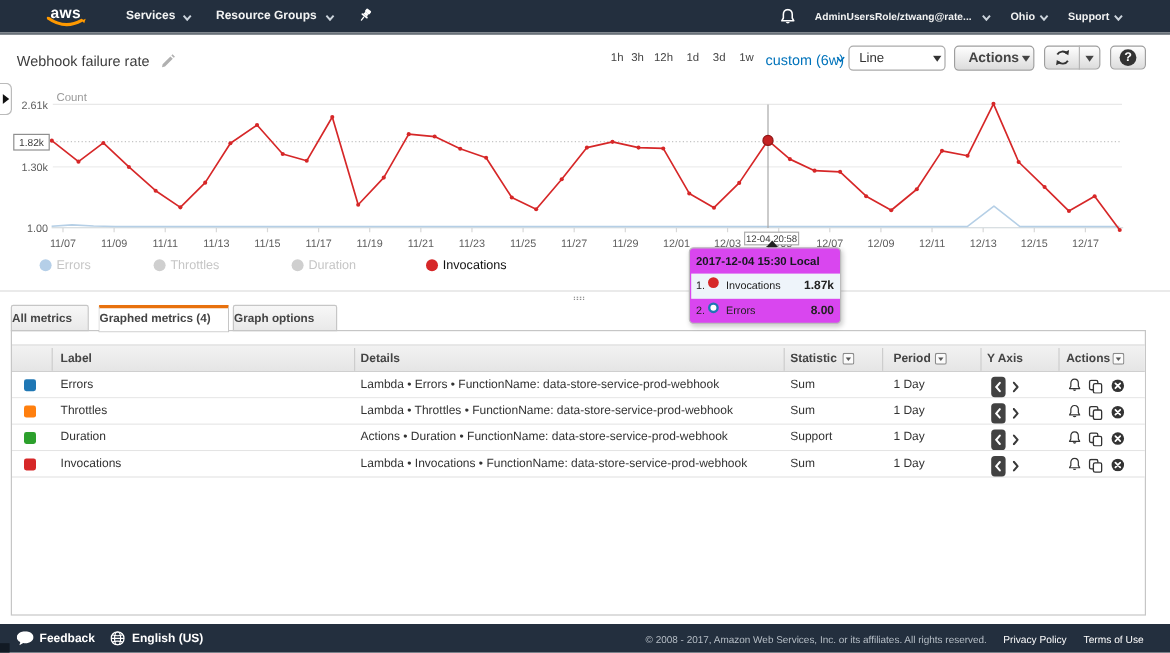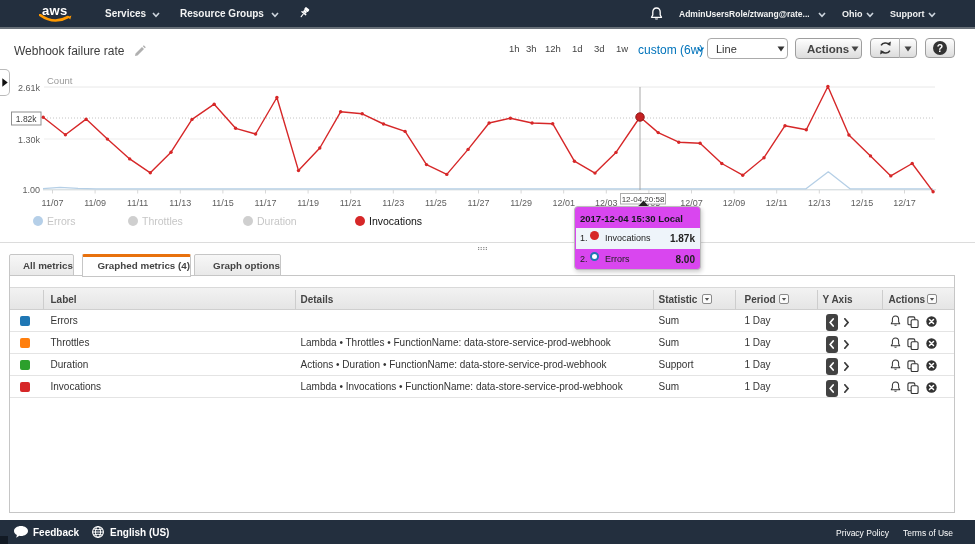--- a/index.html
+++ b/index.html
@@ -7,21 +7,21 @@
 #nav{position:absolute;left:0;top:0;width:975px;height:27px;background:#232f3e}
 #navline{position:absolute;left:0;top:27px;width:975px;height:2px;background:#687078}
 .navtxt{position:absolute;top:8px;color:#f2f3f3;font-size:10px;font-weight:700;white-space:nowrap}
 #titlebar{position:absolute;left:14px;top:44px;font-size:12px;color:#3c3c3c;white-space:nowrap}
 .trange{position:absolute;top:43px;font-size:9.5px;color:#444;white-space:nowrap}
 .btn{position:absolute;background:linear-gradient(#fefefe,#dcdcdc);border:1px solid #9e9e9e;border-radius:4px}
 #legend{position:absolute;left:0;top:215px;height:12px;width:975px;font-size:10.5px}
 .ldot{position:absolute;width:10px;height:10px;border-radius:50%;top:1px}
 .ltxt{position:absolute;top:0px;color:#c6c6c6;white-space:nowrap}
 #divider{position:absolute;left:0;top:242px;width:975px;height:1px;background:#dcdcdc}
-.tab{position:absolute;top:254px;height:22px;background:linear-gradient(#f7f7f7,#e9e9e9);border:1px solid #c6c6c6;border-radius:2px 2px 0 0;font-size:9.8px;font-weight:700;color:#444;text-align:right;line-height:21px;white-space:nowrap}
+.tab{position:absolute;top:254px;height:22px;background:linear-gradient(#f7f7f7,#e9e9e9);border:1px solid #c6c6c6;border-radius:2px 2px 0 0;font-size:9.8px;font-weight:700;color:#444;text-align:left;line-height:21px;white-space:nowrap}
 #panel{position:absolute;left:9px;top:275px;width:946px;height:238px;border:1px solid #c6c6c6;background:#fff}
 .hcell{position:absolute;top:0;height:23px;font-size:10px;font-weight:700;color:#444;line-height:23px;white-space:nowrap}
 .row{position:absolute;left:0;width:944px;height:22px;border-bottom:1px solid #e4e4e4;background:#fff}
 .cell{position:absolute;top:0;height:22px;font-size:10px;color:#333;line-height:22px;white-space:nowrap}
 .sw{position:absolute;left:10px;top:6px;width:10px;height:10px;border-radius:2px}
 .ybtn{position:absolute;left:815.5px;top:4px;width:12px;height:17px;background:#424242;border-radius:3px}
 #footer{position:absolute;left:0;top:520px;width:975px;height:24px;background:#232f3e}
 .ftxt{position:absolute;top:527px;color:#fff;font-size:10px;font-weight:700;white-space:nowrap}
 #tooltip{position:absolute;left:574px;top:206px;width:127px;height:64px;background:#d946ef;border:1px solid #bcbcbc;border-radius:4px;box-shadow:1px 2px 4px rgba(0,0,0,.2);z-index:20}
 .ttrow{position:absolute;left:1px;width:124px;height:21px;font-size:9px;color:#222}
@@ -283,20 +283,21 @@
       <div class="abs" style="left:917.0px;top:6px">
         <svg width="10" height="10" viewBox="0 0 10 10">
           <rect x="0.5" y="0.5" width="9" height="9" rx="1.5" fill="#fbfbfb" stroke="#8a8a8a"></rect>
           <path d="M2.8 4 L7.2 4 L5 6.8 Z" fill="#555"></path>
         </svg>
       </div>
     </div>
 <div class="row" style="left:10px;top:310px;position:absolute">
 <div class="sw" style="background:#1f77b4"></div>
 <div class="cell" style="left:40.5px">Errors</div>
+<div class="cell" style="left:290.5px">Lambda • Errors • FunctionName: data-store-service-prod-webhook</div>
 <div class="cell" style="left:648.5px">Sum</div>
 <div class="cell" style="left:734.5px">1 Day</div>
 <div class="ybtn">
         <svg width="12" height="17" viewBox="0 0 12 17">
           <path d="M7.2 5 L4.2 8.5 L7.2 12" fill="none" stroke="#fff" stroke-width="1.7" stroke-linecap="round"></path>
         </svg>
       </div>
       <svg class="abs" style="left:833.5px;top:8px" width="5" height="9" viewBox="0 0 5 9">
         <path d="M0.8 0.8 L4 4.5 L0.8 8.2" fill="none" stroke="#3a3a3a" stroke-width="1.7" stroke-linecap="round"></path>
       </svg>
@@ -442,15 +443,16 @@
 <div class="ftxt" style="left:33px">Feedback</div>
 <div class="abs" style="left:92px;top:526px">
       <svg width="12" height="12" viewBox="0 0 12 12">
         <circle cx="6" cy="6" r="5.4" fill="none" stroke="#fff" stroke-width="1.1"></circle>
         <ellipse cx="6" cy="6" rx="2.5" ry="5.4" fill="none" stroke="#fff" stroke-width="1"></ellipse>
         <line x1="0.6" y1="6" x2="11.4" y2="6" stroke="#fff" stroke-width="1"></line>
         <path d="M1.5 3 Q6 4.6 10.5 3 M1.5 9 Q6 7.4 10.5 9" fill="none" stroke="#fff" stroke-width="1"></path>
       </svg>
     </div>
 <div class="ftxt" style="left:110px">English (US)</div>
+<div class="abs" style="left:538px;top:528px;font-size:8.3px;color:#b7bfc7;white-space:nowrap">© 2008 - 2017, Amazon Web Services, Inc. or its affiliates. All rights reserved.</div>
 <div class="abs" style="left:836px;top:528px;font-size:8.5px;color:#fff">Privacy Policy</div>
 <div class="abs" style="left:903px;top:528px;font-size:8.5px;color:#fff">Terms of Use</div>
 <div class="abs" style="left:0px;top:536px;width:8px;height:8px;background:#121a24"></div>
 </div>
 </body></html>

